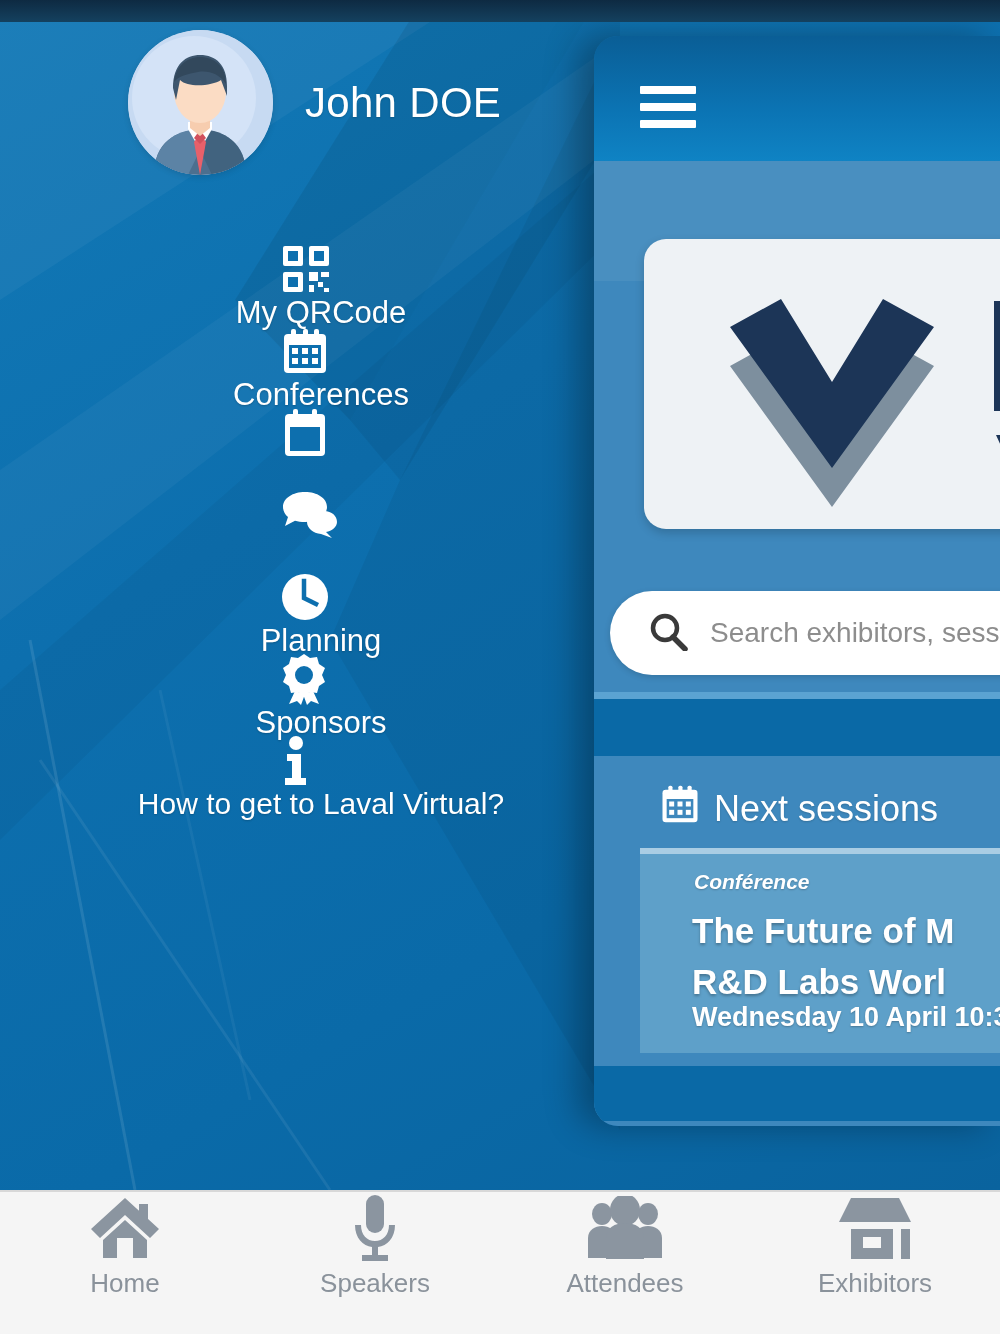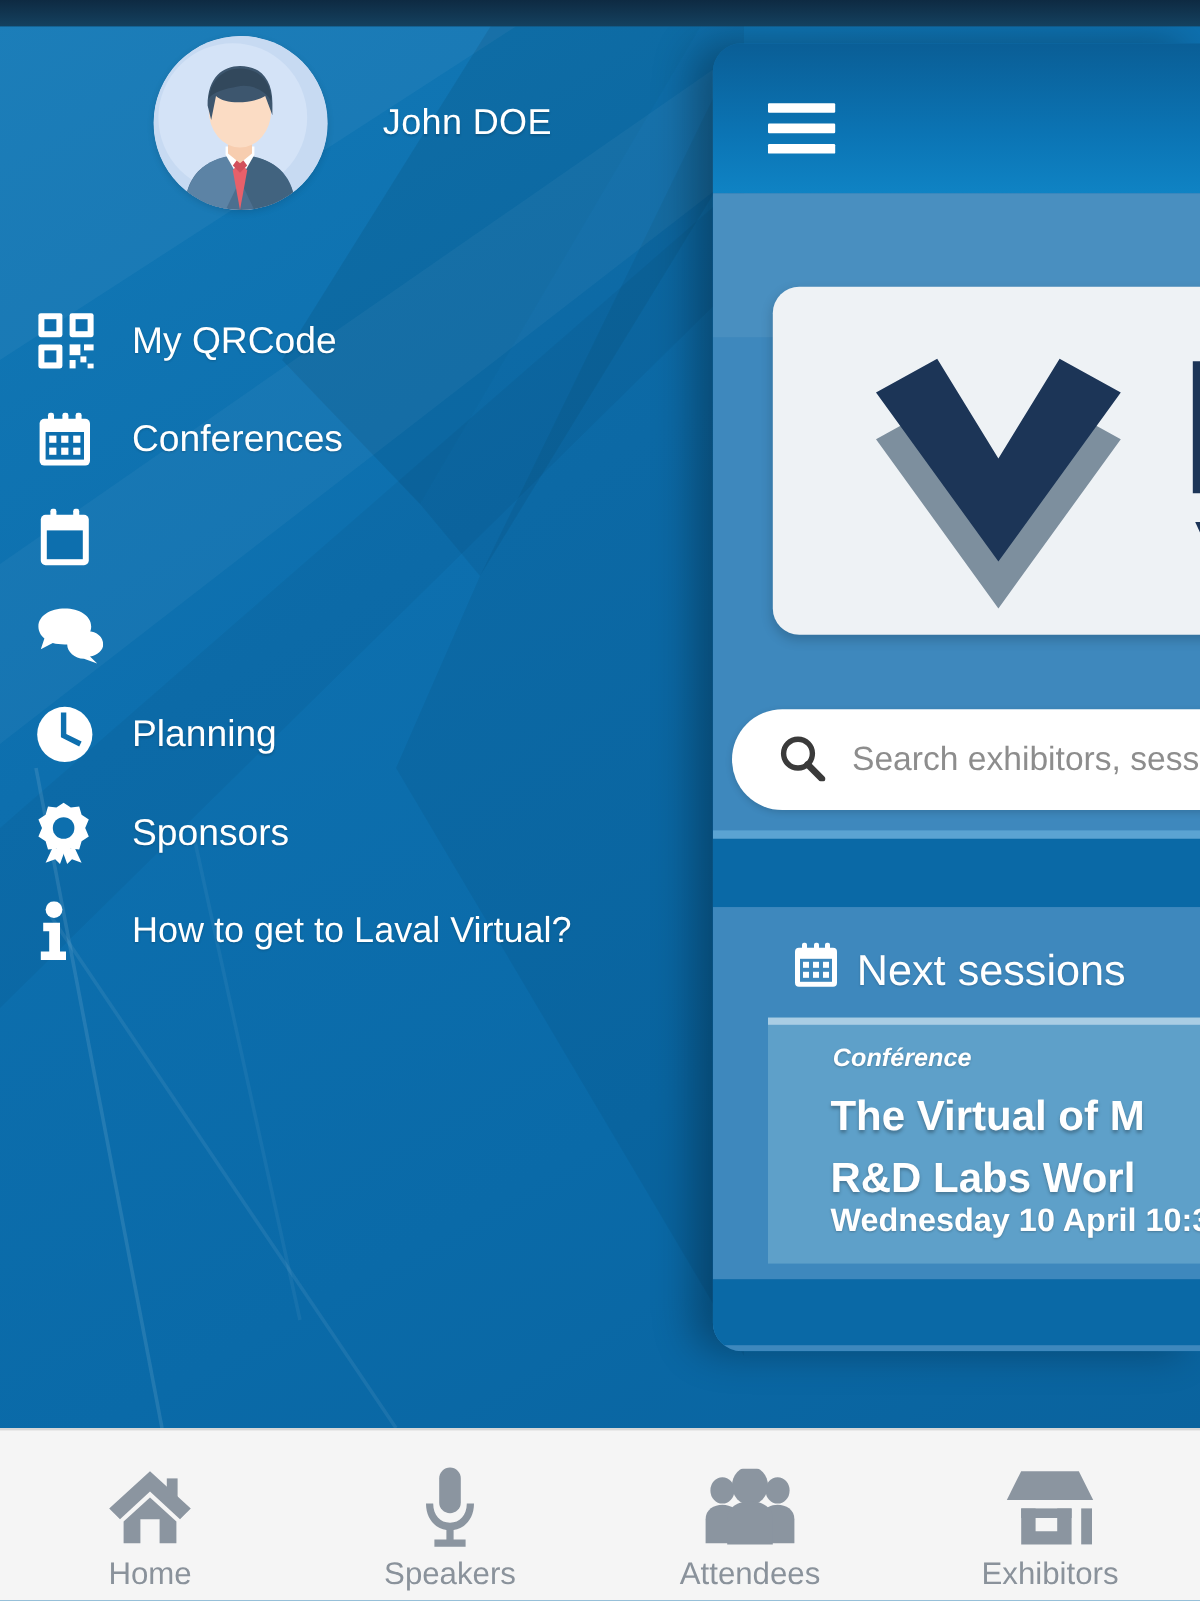--- a/index.html
+++ b/index.html
@@ -49,42 +49,43 @@
   .avatar {
     width: 145px; height: 145px;
     border-radius: 50%;
     background: #c7daf2;
     overflow: hidden;
     position: relative;
     flex: none;
     box-shadow: 0 2px 6px rgba(0,0,0,0.12);
   }
   .profile-name {
-    margin-left: 46px;
+    margin-left: 32px;
     color: #ffffff;
-    font-size: 30px;
+    font-size: 42px;
     font-weight: 400;
     letter-spacing: 0.3px;
     white-space: nowrap;
     text-shadow: 0 1px 2px rgba(0,0,0,0.18);
   }
 
   
   .menu {
     position: absolute;
     left: 0; top: 243px;
     width: 590px;
     z-index: 6;
   }
   .menu-item {
     display: flex;
     align-items: center;
     height: 82px;
     padding-left: 30px;
     cursor: pointer;
+    flex-direction: column;
   }
   .menu-icon {
     width: 58px; height: 52px;
     flex: none;
     display: flex; align-items: center; justify-content: flex-start;
   }
   .menu-label {
     color: #ffffff;
     font-size: 31px;
     font-weight: 400;
@@ -246,21 +247,21 @@
     border-top: 2px solid #d8d8d8;
     display: flex;
     align-items: flex-start;
     z-index: 20;
   }
   .navitem {
     flex: 1;
     display: flex;
     flex-direction: column;
     align-items: center;
-    padding-top: 28px;
+    padding-top: 0;
     cursor: pointer;
   }
   .navicon { height: 72px; display: flex; align-items: center; }
   .navlabel {
     margin-top: 4px;
     color: #8a929b;
     font-size: 26px;
     white-space: nowrap;
   }
 </style>
@@ -473,21 +474,21 @@
                 <rect x="31" y="31" width="6" height="6"></rect>
               </g>
             </svg>
           </span>
           <span>Next sessions</span>
         </div>
 
         <div class="conf-card">
           <div class="conf-kind">Conférence</div>
           <div class="conf-title">
-            <div>The Virtual of M</div>
+            <div>The Future of M</div>
             <div>R&amp;D Labs Worl</div>
           </div>
           <div class="conf-date">Wednesday 10 April 10:30</div>
         </div>
       </div>
 
       <div class="dark-gap2"></div>
     </div>
   </div>
 

